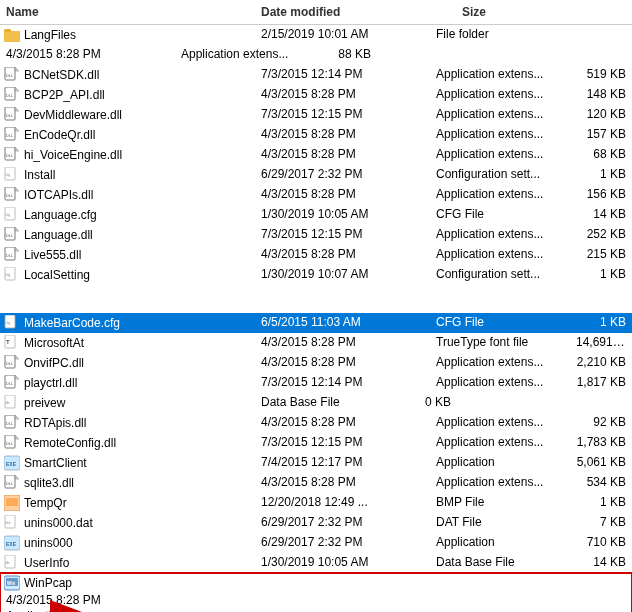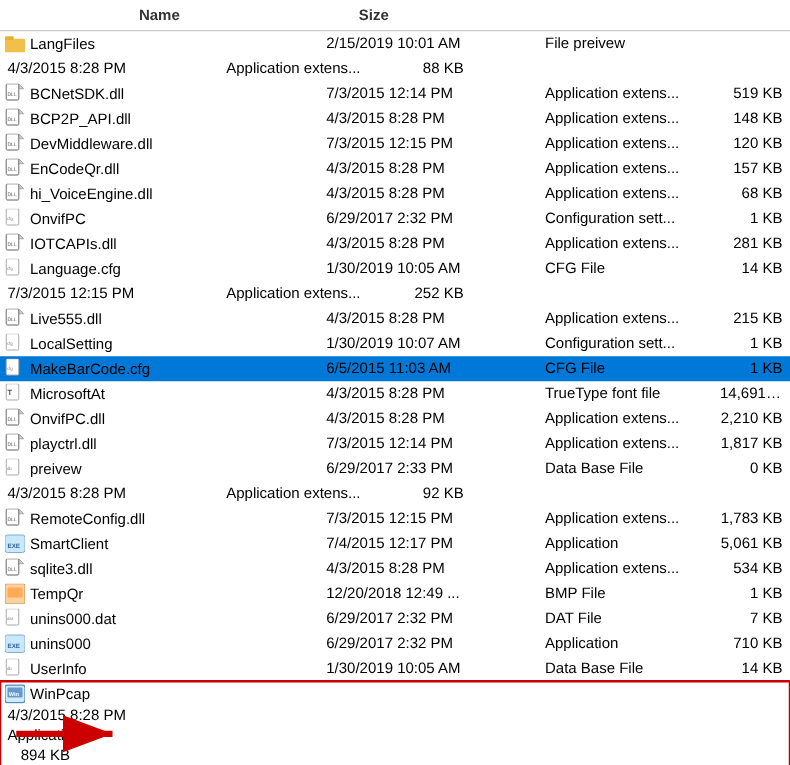--- a/index.html
+++ b/index.html
@@ -22,35 +22,36 @@
       padding: 2px 0;
       font-weight: 600;
       font-size: 12px;
       color: #333;
     }
     .header-row .col {
       padding: 3px 6px;
       cursor: pointer;
       user-select: none;
     }
-    .col-name { width: 255px; min-width: 255px; text-align: center; }
+    .col-name { width: 255px; min-width: 255px; }
     .col-date { width: 175px; min-width: 175px; }
     .col-type { width: 140px; min-width: 140px; }
     .col-size { width: 62px; min-width: 62px; text-align: right; }
 
     .file-row {
       display: flex;
       align-items: flex-start;
       padding: 1px 0;
       cursor: default;
       min-height: 20px;
     }
     .file-row.highlighted {
       background: #0078d7;
-      color: #000000;
+      color: #ffffff;
+      margin-top: 28px;
     }
     .file-row .col {
       padding: 1px 6px;
       white-space: nowrap;
       overflow: hidden;
       text-overflow: ellipsis;
       font-size: 12px;
     }
     .file-name-cell {
       display: flex;
@@ -74,36 +75,37 @@
     }
   </style>
 </head>
 <body>
 
 <div class="container">
   <div class="file-list">
 
     <div class="header-row">
       <div class="col col-name">Name</div>
+      <div class="col col-date">Date modified</div>
       <div class="col col-size">Size</div>
     </div>
 
     <div id="file-rows">
         <div class="file-row">
           <div class="file-name-cell">
             <span class="file-icon">
               <svg width="16" height="14" viewBox="0 0 16 14">
                 <rect x="0" y="3" width="16" height="11" rx="1" fill="#f0c04a"></rect>
                 <rect x="0" y="1" width="7" height="3" rx="1" fill="#e8b030"></rect>
               </svg>
             </span>
             <span>LangFiles</span>
           </div>
           <div class="col col-date">2/15/2019 10:01 AM</div>
-          <div class="col col-type">File preivew</div>
+          <div class="col col-type">File folder</div>
           <div class="col col-size"></div>
         </div>
         <div class="file-row">
           <div class="col col-date">4/3/2015 8:28 PM</div>
           <div class="col col-type">Application extens...</div>
           <div class="col col-size">88 KB</div>
         </div>
         <div class="file-row">
           <div class="file-name-cell">
             <span class="file-icon">
@@ -190,58 +192,70 @@
           <div class="col col-size">68 KB</div>
         </div>
         <div class="file-row">
           <div class="file-name-cell">
             <span class="file-icon">
               <svg width="16" height="16" viewBox="0 0 16 16">
                 <rect x="1" y="0" width="10" height="13" rx="1" fill="#fff" stroke="#aaa" stroke-width="0.8"></rect>
                 <text x="1.5" y="9" font-size="3.5" fill="#888">cfg</text>
               </svg>
             </span>
-            <span>OnvifPC</span>
+            <span>Install</span>
           </div>
           <div class="col col-date">6/29/2017 2:32 PM</div>
           <div class="col col-type">Configuration sett...</div>
           <div class="col col-size">1 KB</div>
         </div>
         <div class="file-row">
           <div class="file-name-cell">
             <span class="file-icon">
               <svg width="16" height="16" viewBox="0 0 16 16">
                 <rect x="1" y="0" width="10" height="13" rx="1" fill="#fff" stroke="#aaa" stroke-width="0.8"></rect>
                 <polygon points="11,0 15,4 11,4" fill="#ccc"></polygon>
                 <polygon points="11,0 15,4 11,4" fill="none" stroke="#aaa" stroke-width="0.8"></polygon>
                 <rect x="1" y="0" width="10" height="13" rx="1" fill="none" stroke="#888" stroke-width="0.8"></rect>
                 <text x="2" y="10" font-size="4" fill="#555">DLL</text>
               </svg>
             </span>
             <span>IOTCAPIs.dll</span>
           </div>
           <div class="col col-date">4/3/2015 8:28 PM</div>
           <div class="col col-type">Application extens...</div>
-          <div class="col col-size">281 KB</div>
+          <div class="col col-size">156 KB</div>
         </div>
         <div class="file-row">
           <div class="file-name-cell">
             <span class="file-icon">
               <svg width="16" height="16" viewBox="0 0 16 16">
                 <rect x="1" y="0" width="10" height="13" rx="1" fill="#fff" stroke="#aaa" stroke-width="0.8"></rect>
                 <text x="1.5" y="9" font-size="3.5" fill="#888">cfg</text>
               </svg>
             </span>
             <span>Language.cfg</span>
           </div>
           <div class="col col-date">1/30/2019 10:05 AM</div>
           <div class="col col-type">CFG File</div>
           <div class="col col-size">14 KB</div>
         </div>
         <div class="file-row">
+          <div class="file-name-cell">
+            <span class="file-icon">
+              <svg width="16" height="16" viewBox="0 0 16 16">
+                <rect x="1" y="0" width="10" height="13" rx="1" fill="#fff" stroke="#aaa" stroke-width="0.8"></rect>
+                <polygon points="11,0 15,4 11,4" fill="#ccc"></polygon>
+                <polygon points="11,0 15,4 11,4" fill="none" stroke="#aaa" stroke-width="0.8"></polygon>
+                <rect x="1" y="0" width="10" height="13" rx="1" fill="none" stroke="#888" stroke-width="0.8"></rect>
+                <text x="2" y="10" font-size="4" fill="#555">DLL</text>
+              </svg>
+            </span>
+            <span>Language.dll</span>
+          </div>
           <div class="col col-date">7/3/2015 12:15 PM</div>
           <div class="col col-type">Application extens...</div>
           <div class="col col-size">252 KB</div>
         </div>
         <div class="file-row">
           <div class="file-name-cell">
             <span class="file-icon">
               <svg width="16" height="16" viewBox="0 0 16 16">
                 <rect x="1" y="0" width="10" height="13" rx="1" fill="#fff" stroke="#aaa" stroke-width="0.8"></rect>
                 <polygon points="11,0 15,4 11,4" fill="#ccc"></polygon>
@@ -335,25 +349,36 @@
         <div class="file-row">
           <div class="file-name-cell">
             <span class="file-icon">
               <svg width="16" height="16" viewBox="0 0 16 16">
                 <rect x="1" y="0" width="10" height="13" rx="1" fill="#fff" stroke="#aaa" stroke-width="0.8"></rect>
                 <text x="1.5" y="9" font-size="3.5" fill="#888">db</text>
               </svg>
             </span>
             <span>preivew</span>
           </div>
-          <div class="col col-date">6/29/2017 2:33 PM</div>
           <div class="col col-type">Data Base File</div>
           <div class="col col-size">0 KB</div>
         </div>
         <div class="file-row">
+          <div class="file-name-cell">
+            <span class="file-icon">
+              <svg width="16" height="16" viewBox="0 0 16 16">
+                <rect x="1" y="0" width="10" height="13" rx="1" fill="#fff" stroke="#aaa" stroke-width="0.8"></rect>
+                <polygon points="11,0 15,4 11,4" fill="#ccc"></polygon>
+                <polygon points="11,0 15,4 11,4" fill="none" stroke="#aaa" stroke-width="0.8"></polygon>
+                <rect x="1" y="0" width="10" height="13" rx="1" fill="none" stroke="#888" stroke-width="0.8"></rect>
+                <text x="2" y="10" font-size="4" fill="#555">DLL</text>
+              </svg>
+            </span>
+            <span>RDTApis.dll</span>
+          </div>
           <div class="col col-date">4/3/2015 8:28 PM</div>
           <div class="col col-type">Application extens...</div>
           <div class="col col-size">92 KB</div>
         </div>
         <div class="file-row">
           <div class="file-name-cell">
             <span class="file-icon">
               <svg width="16" height="16" viewBox="0 0 16 16">
                 <rect x="1" y="0" width="10" height="13" rx="1" fill="#fff" stroke="#aaa" stroke-width="0.8"></rect>
                 <polygon points="11,0 15,4 11,4" fill="#ccc"></polygon>

